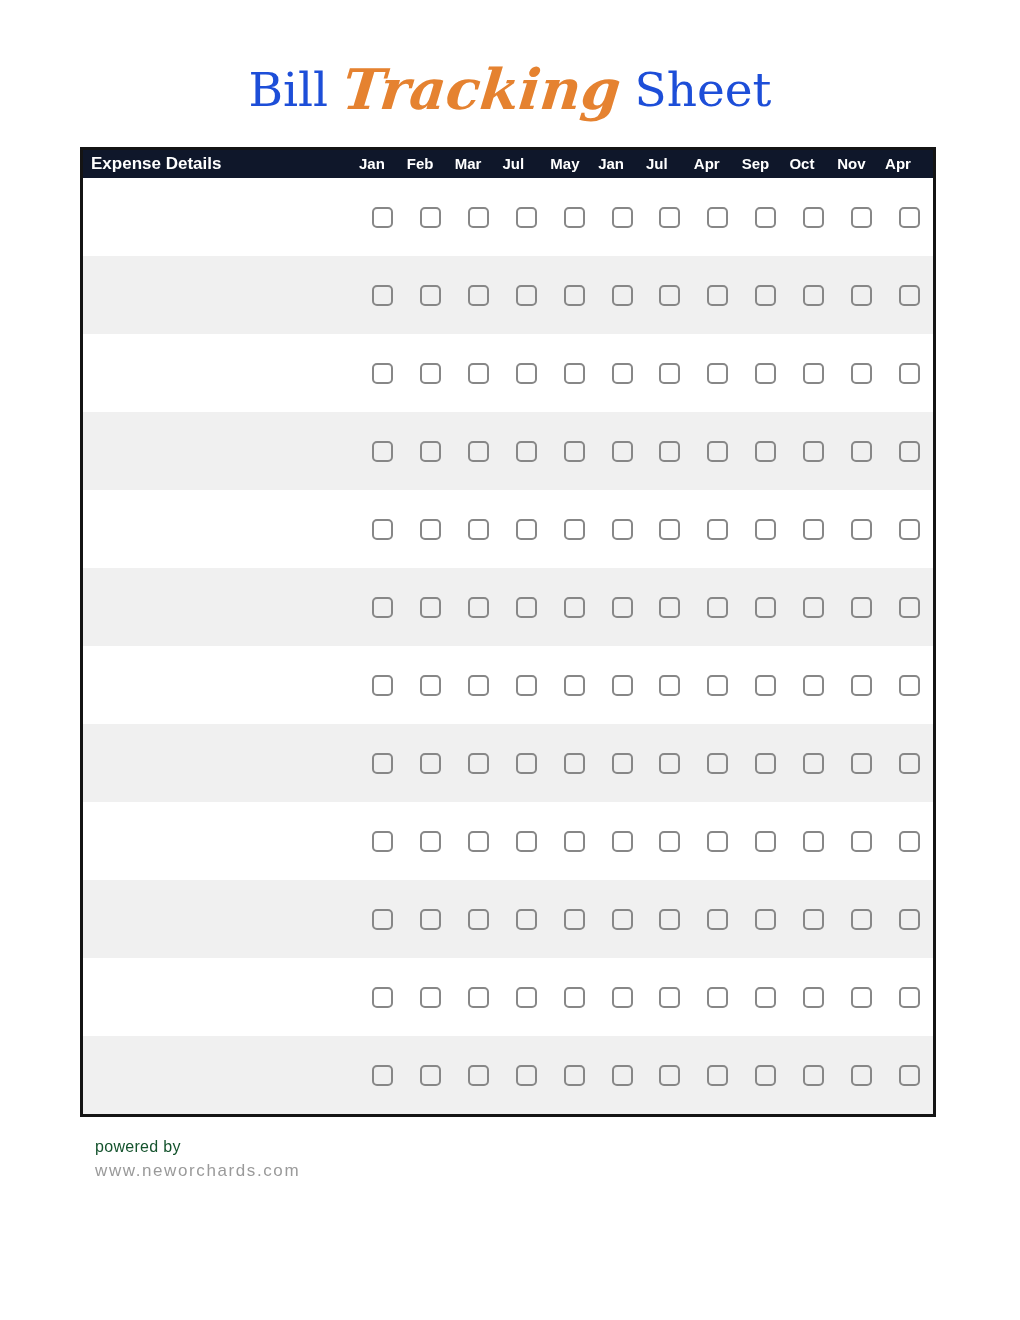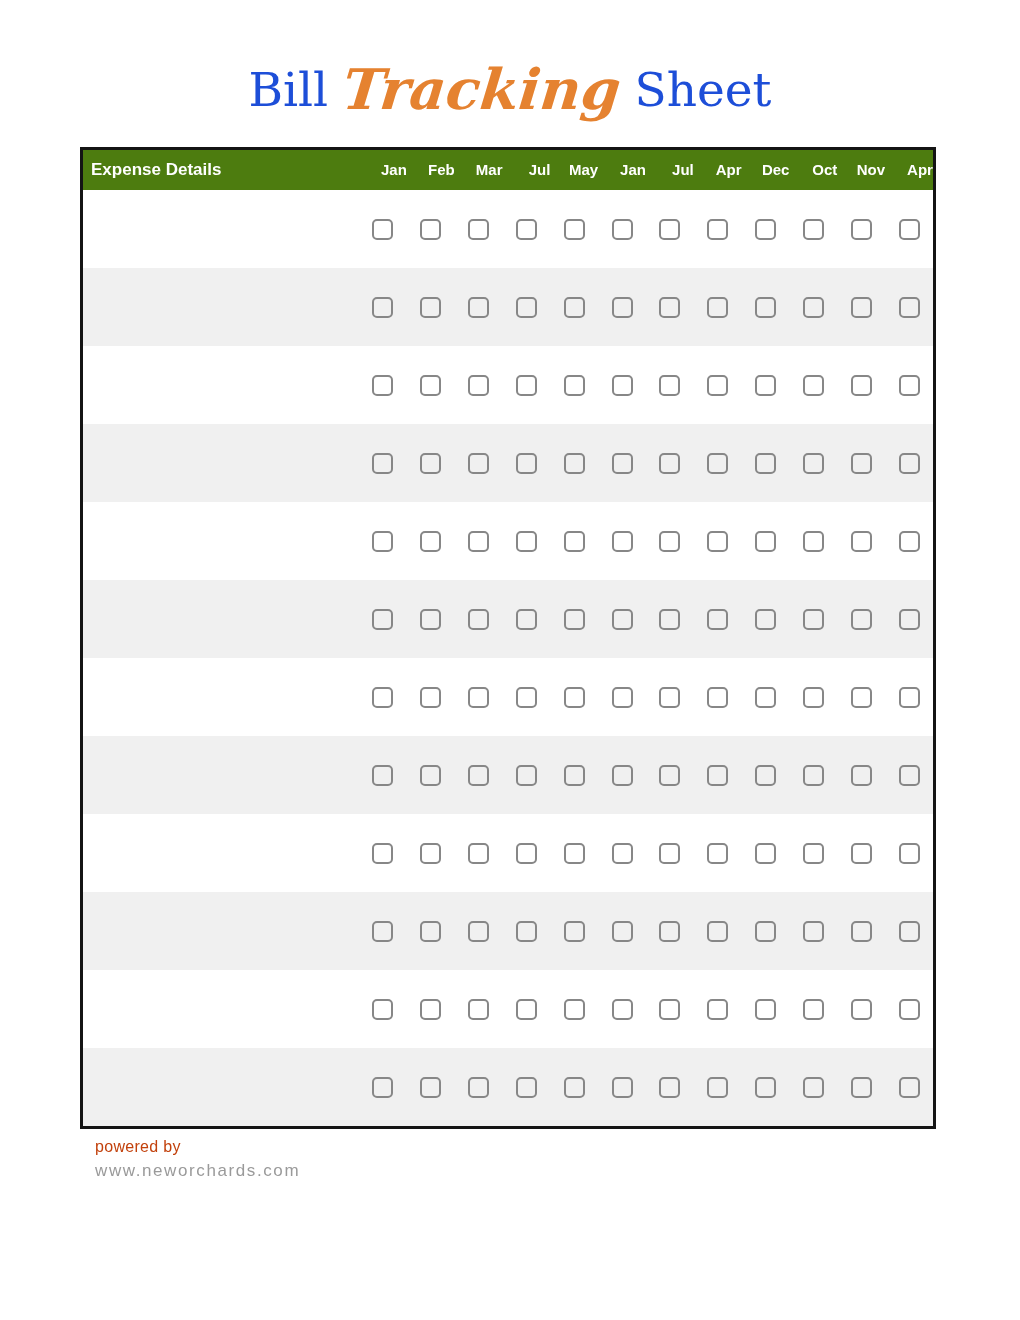--- a/index.html
+++ b/index.html
@@ -39,35 +39,35 @@
     position: absolute;
     left: 80px;
     top: 147px;
     width: 856px;
     border: 3px solid #141414;
     background: #ffffff;
   }
   .thead-row {
     display: flex;
     align-items: center;
-    height: 40px;
-    background: #4d7c0f;
+    height: 28px;
+    background: #0f172a;
   }
   .expense-col {
     flex: 0 0 276px;
     padding-left: 8px;
   }
   .expense-header-label {
     color: #ffffff;
     font-weight: bold;
     font-size: 17px;
   }
   .month-col {
     flex: 1 1 0;
-    text-align: right;
+    text-align: left;
   }
   .month-label {
     color: #ffffff;
     font-weight: bold;
     font-size: 15px;
   }
   .body-row {
     display: flex;
     align-items: center;
     height: 78px;
@@ -88,21 +88,21 @@
     background: transparent;
   }
   
   .footer {
     position: absolute;
     left: 95px;
     top: 1138px;
   }
   .powered-by {
     font-size: 16px;
-    color: #c2410c;
+    color: #14532d;
     letter-spacing: 0.3px;
   }
   .brand {
     margin-top: 7px;
     font-size: 28px;
     font-weight: bold;
     color: #f15b5d;
     letter-spacing: 0.3px;
   }
   .website {
@@ -128,21 +128,21 @@
     </div>
 
   <div class="month-col"><span class="month-label">Jan</span></div>
       <div class="month-col"><span class="month-label">Feb</span></div>
       <div class="month-col"><span class="month-label">Mar</span></div>
       <div class="month-col"><span class="month-label">Jul</span></div>
       <div class="month-col"><span class="month-label">May</span></div>
       <div class="month-col"><span class="month-label">Jan</span></div>
       <div class="month-col"><span class="month-label">Jul</span></div>
       <div class="month-col"><span class="month-label">Apr</span></div>
-      <div class="month-col"><span class="month-label">Dec</span></div>
+      <div class="month-col"><span class="month-label">Sep</span></div>
       <div class="month-col"><span class="month-label">Oct</span></div>
       <div class="month-col"><span class="month-label">Nov</span></div>
       <div class="month-col"><span class="month-label">Apr</span></div>
     </div>
   <div id="table-body">
 
   <div class="body-row">
         <div class="expense-col"></div>
         <div class="checkbox-cell">
           <div class="checkbox"></div>

